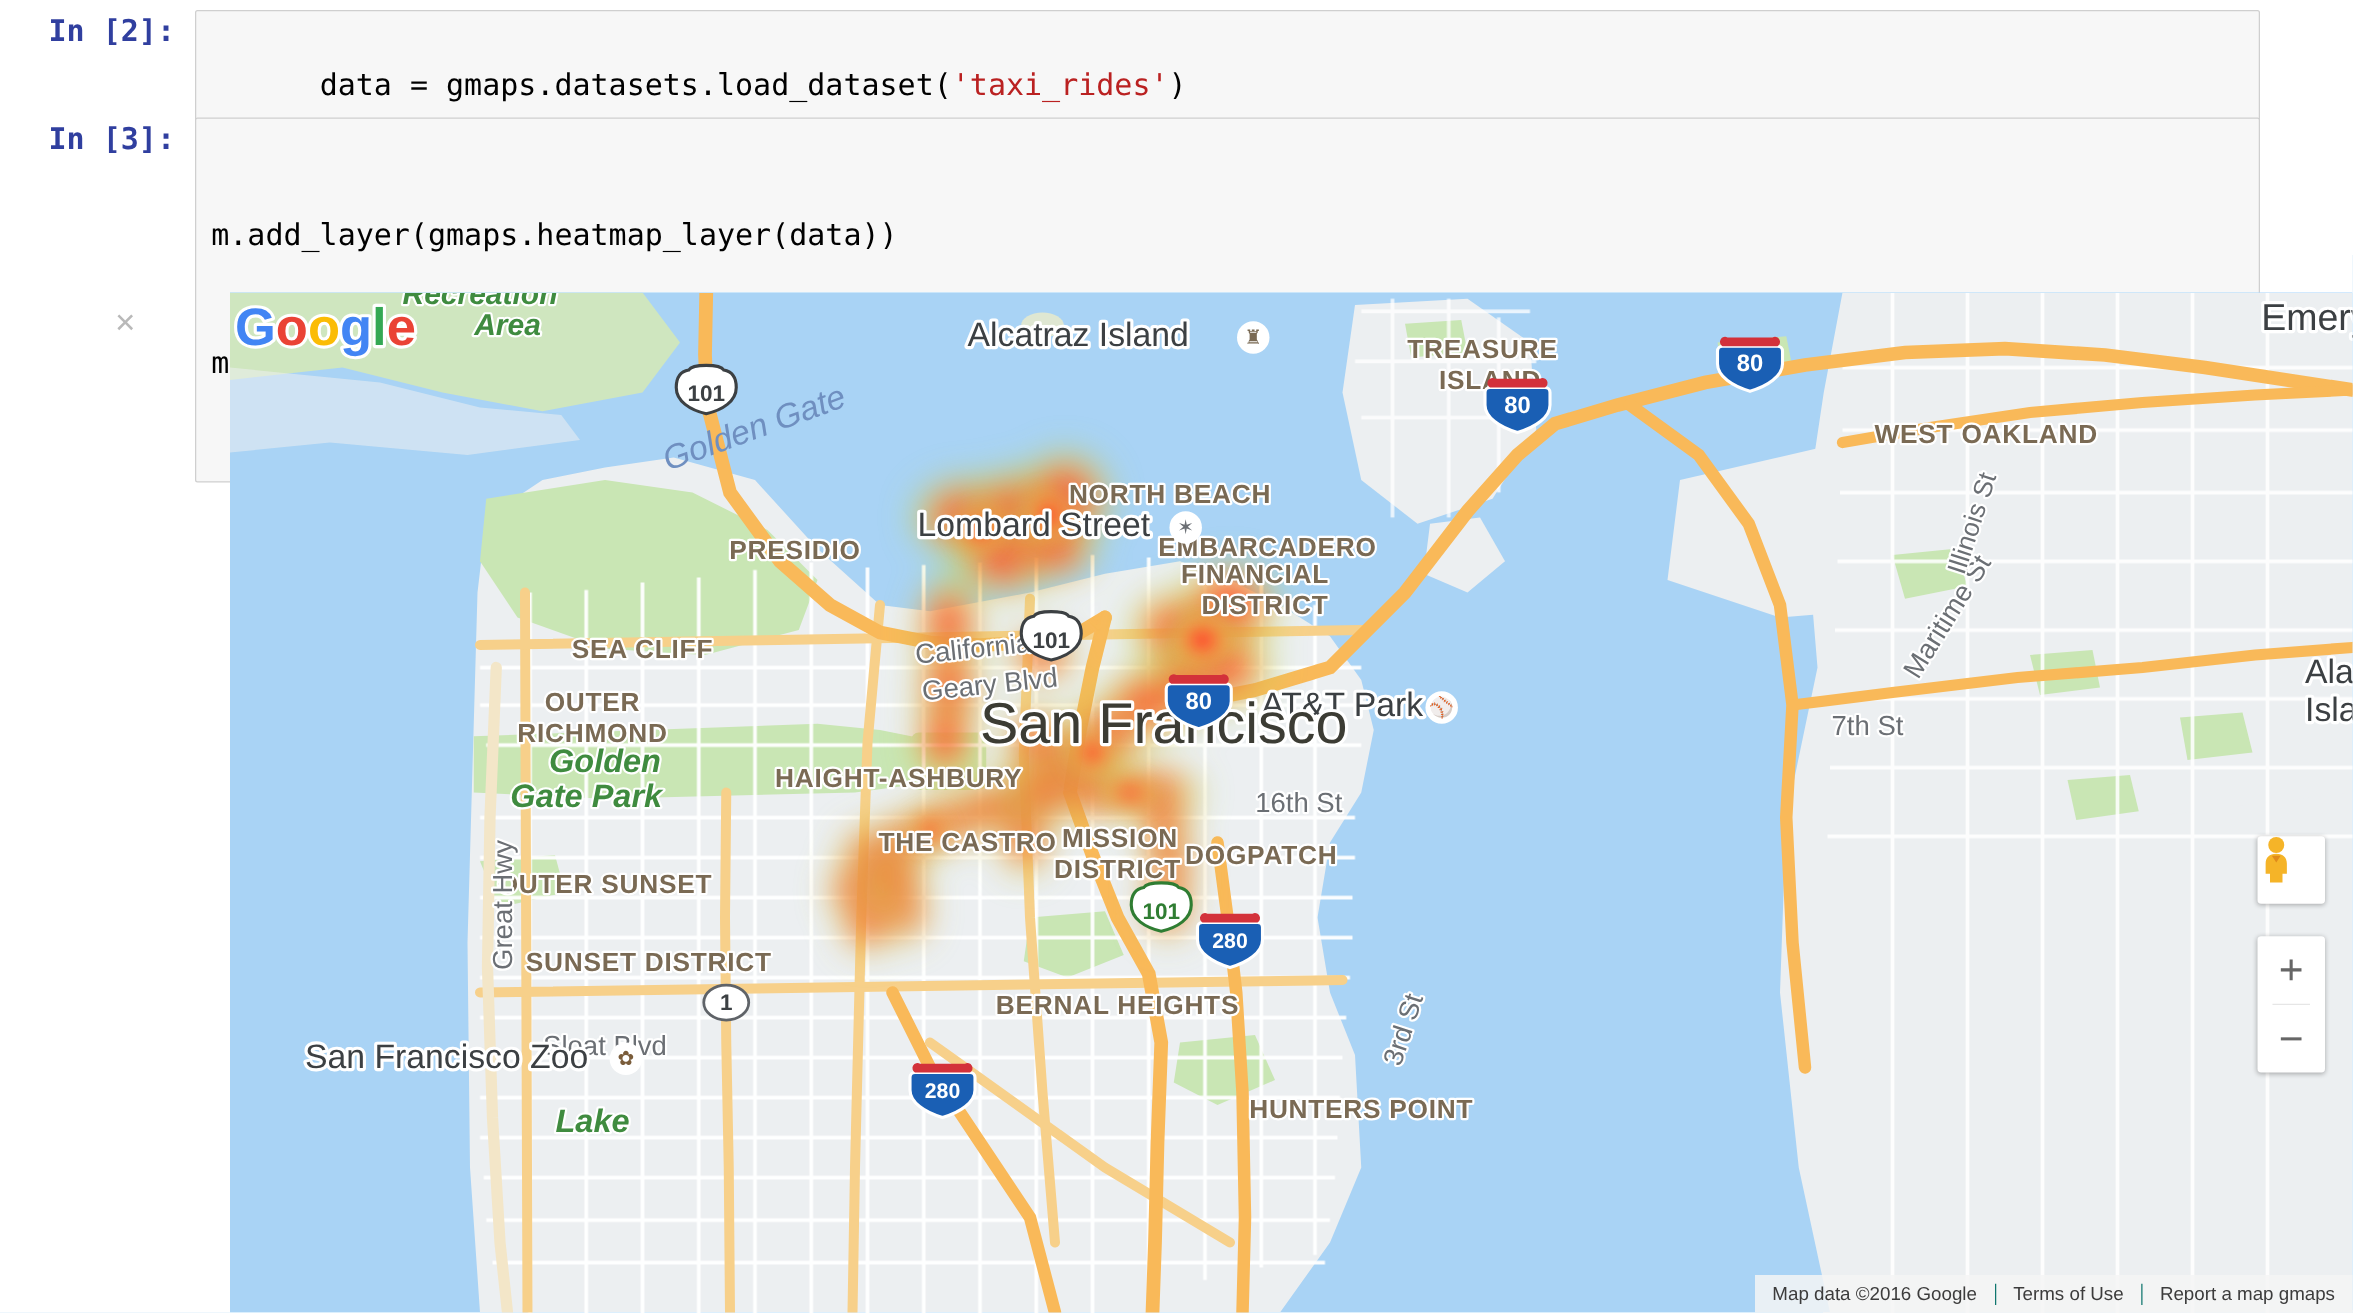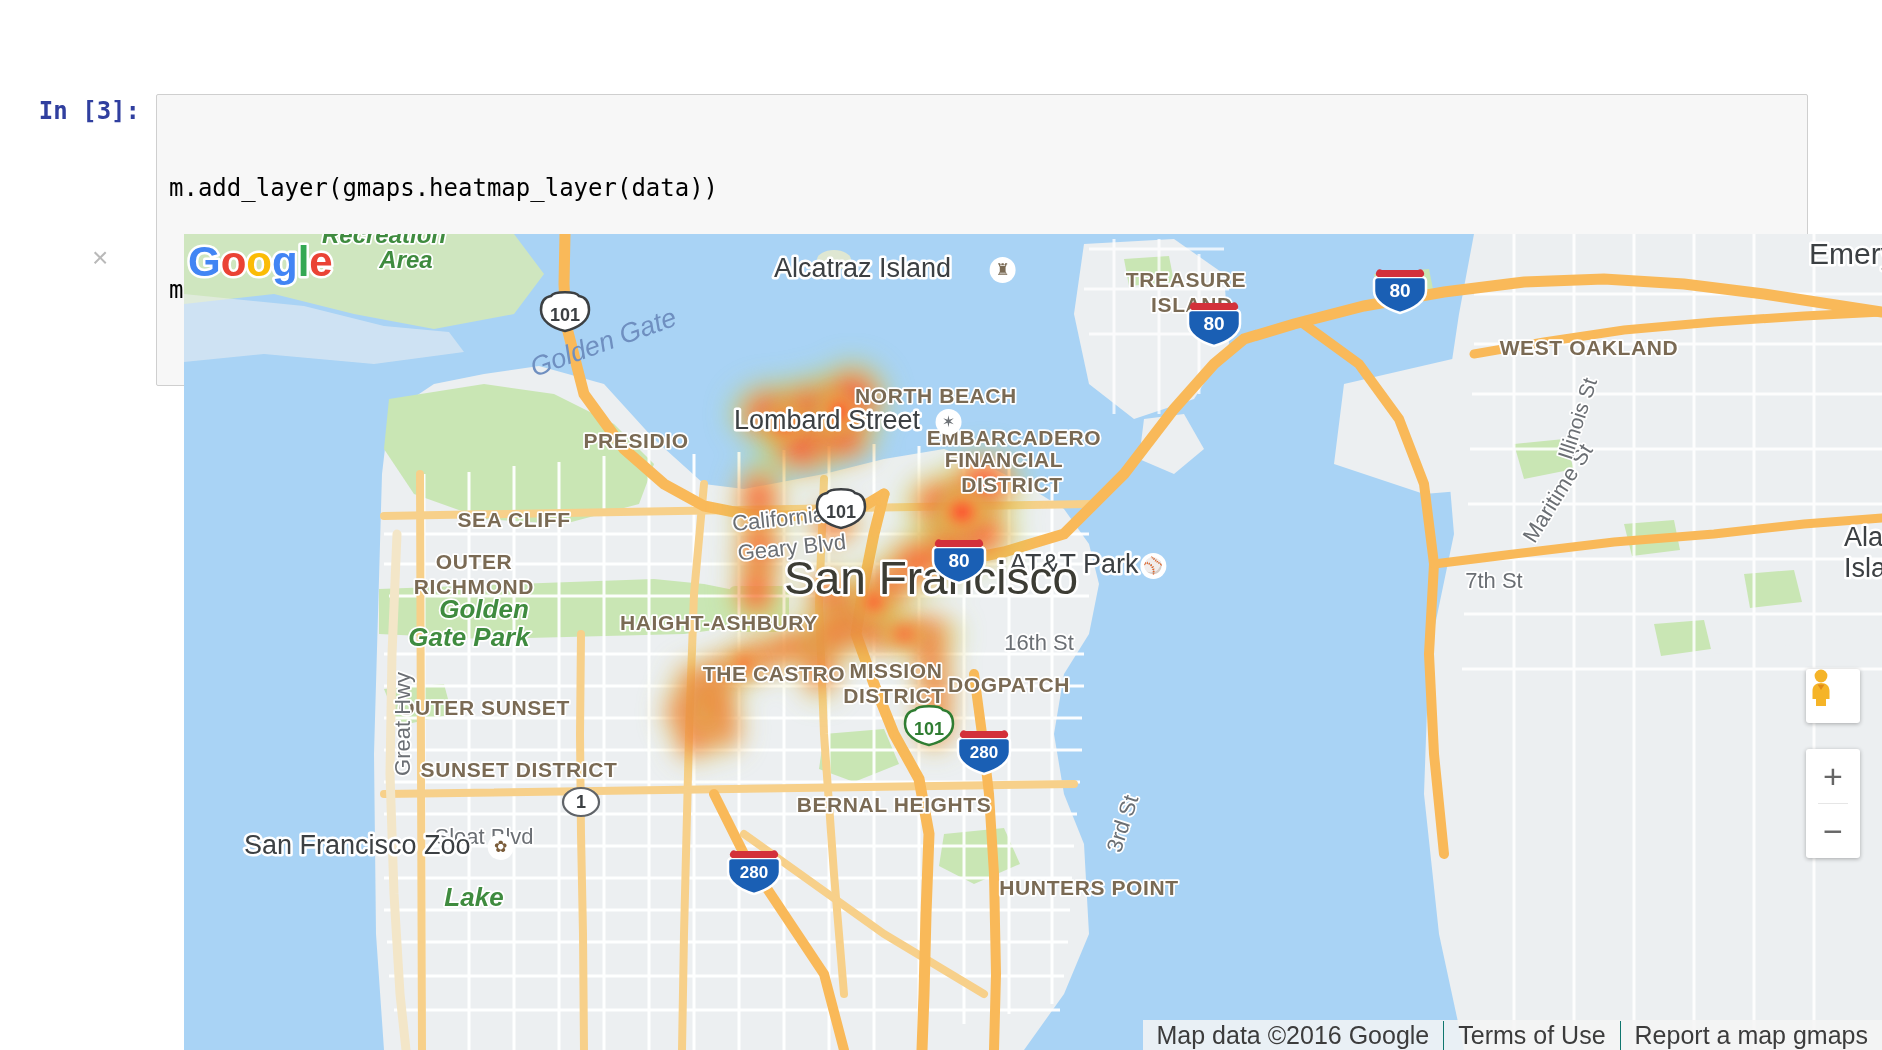--- a/index.html
+++ b/index.html
@@ -84,31 +84,37 @@
 
   
   #glogo { position:absolute; left:14px; bottom:16px; }
   #glogo text { font-family:"Liberation Sans", sans-serif; font-weight:700; font-size:42px;
                 paint-order:stroke; stroke:#ffffff; stroke-width:5px; stroke-linejoin:round; }
 
   
   #attrib {
     position:absolute; right:0; bottom:0; display:flex;
     background:rgba(245,245,245,.85);
-    font-size:25px; color:#3c3c3c; height:30px; align-items:center;margin-left:36px;
+    font-size:15px; color:#3c3c3c; height:30px; align-items:center;margin-left:36px;
   }
   #attrib > span { padding:0 14px; white-space:nowrap; }
   #attrib > span + span { border-left:1px solid #0f766e; }
   .attr-link { cursor:pointer; }
 </style>
 </head>
 <body>
 
 <div id="page">
 
+  <div class="cell" style="left:0px; top:8px; width:1882px;">
+    <div class="prompt">In [2]:</div>
+    <div class="inputbox" style="width:1652px;">
+      <span>data = gmaps.datasets.load_dataset(</span><span class="str">'taxi_rides'</span><span>)</span>
+    </div>
+  </div>
 
   <div class="cell" style="left:0px; top:94px; width:1882px;">
     <div class="prompt">In [3]:</div>
     <div class="inputbox" style="width:1652px;">
       <div>m.add_layer(gmaps.heatmap_layer(data))</div>
       <div>m</div>
     </div>
   </div>
 
   <div id="output-area">

